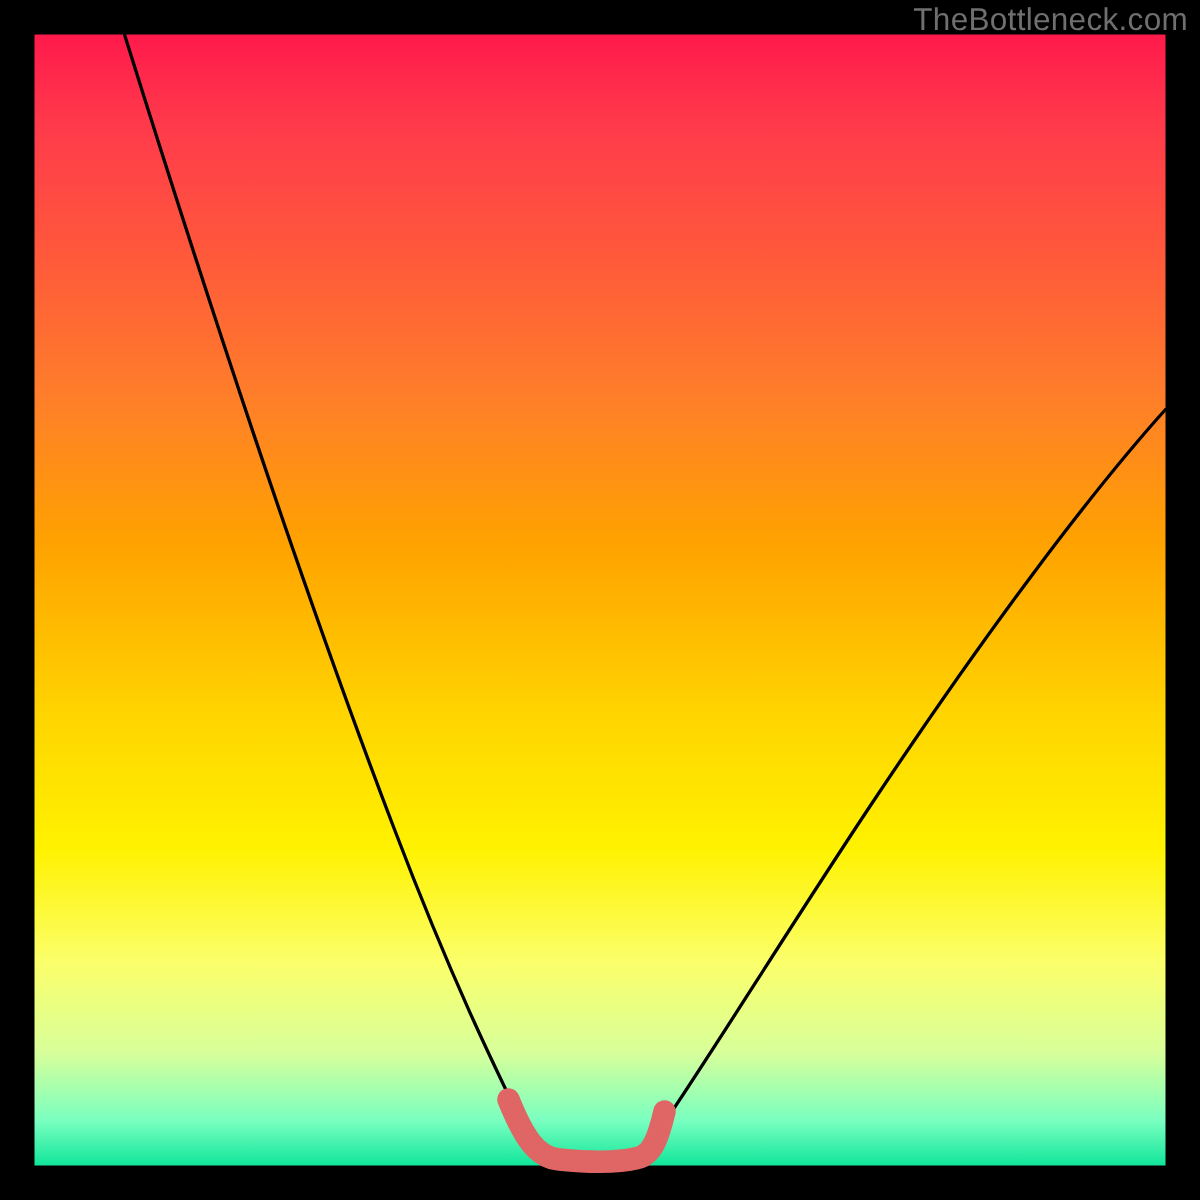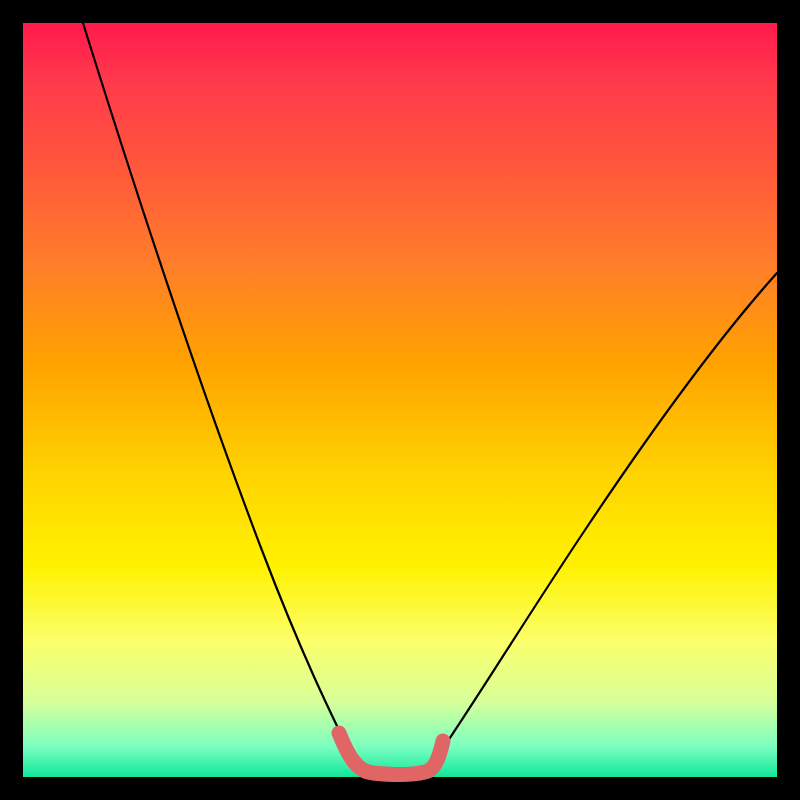--- a/index.html
+++ b/index.html
@@ -55,20 +55,21 @@
     top: 0;
     width: 754px;
     height: 754px;
     overflow: visible;
   }
 </style>
 </head>
 <body>
 
 <div class="frame">
+  <div class="watermark">TheBottleneck.com</div>
   <div class="plot-area">
     <svg class="curves" viewBox="0 0 754 754">
       <path d="M 60 0
                C 110 160, 175 360, 240 530
                C 280 635, 310 695, 332 740" fill="none" stroke="#000" stroke-width="2.2" stroke-linecap="round"></path>
       <path d="M 410 740
                C 445 690, 500 600, 560 510
                C 630 405, 700 310, 754 250" fill="none" stroke="#000" stroke-width="2.2" stroke-linecap="round"></path>
       <path d="M 316 710
                C 326 735, 335 749, 350 750

